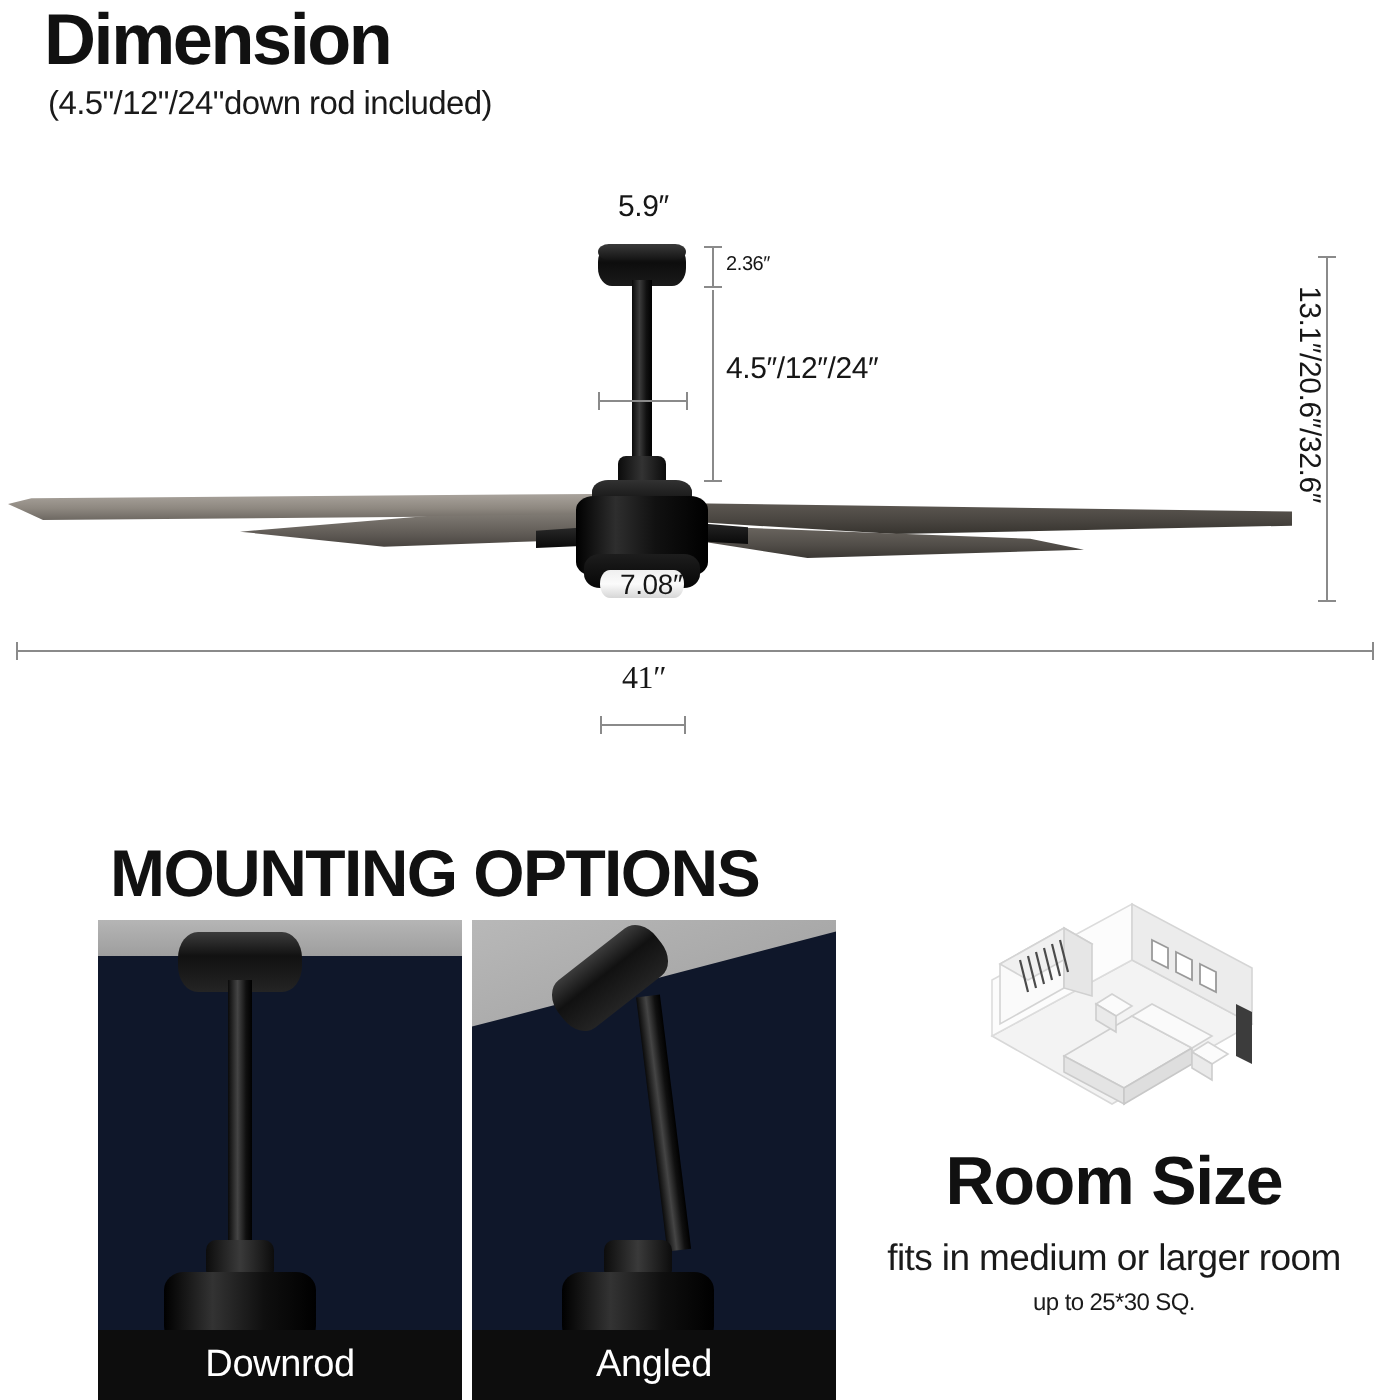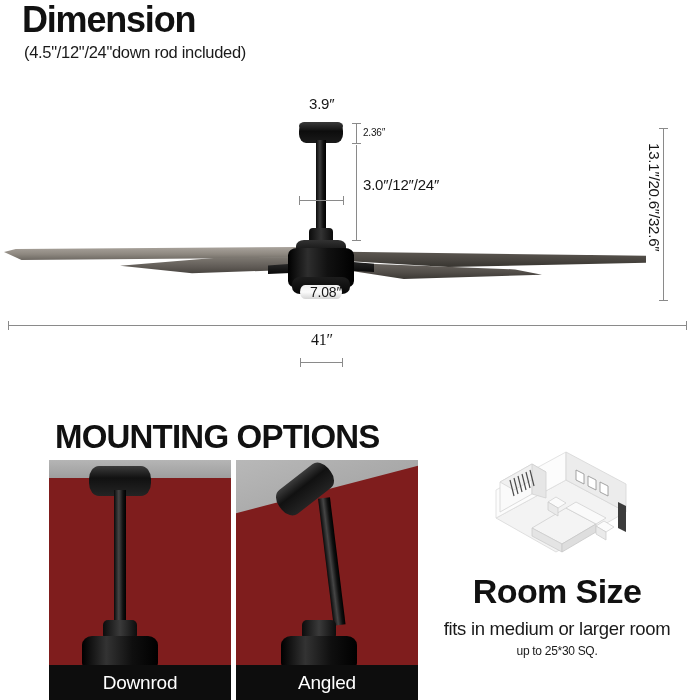--- a/index.html
+++ b/index.html
@@ -207,21 +207,21 @@
     font-size: 33px;
     font-weight: bold;
     letter-spacing: -0.8px;
     color: #111111;
   }
 
   .mount-card {
     position: absolute;
     top: 60px;
     width: 182px; height: 240px;
-    background: #7f1d1d;
+    background: #0f172a;
     overflow: hidden;
   }
   #mount-downrod { left: 22px; }
   #mount-angled  { left: 209px; }
 
   .mount-ceiling-flat {
     position: absolute;
     left: 0; top: 0;
     width: 182px; height: 18px;
     background: linear-gradient(180deg,#b5b5b5,#9e9e9e);
@@ -380,23 +380,23 @@
   </div>
 
   <div class="dim-line-h" style="left:8px; top:325px; width:678px;"></div>
   <div class="dim-cap-v" style="left:8px; top:321px;"></div>
   <div class="dim-cap-v" style="left:686px; top:321px;"></div>
 
   <div class="dim-line-v" style="left:663px; top:128px; height:172px;"></div>
   <div class="dim-cap-h" style="left:659px; top:128px;"></div>
   <div class="dim-cap-h" style="left:659px; top:300px;"></div>
 
-  <div class="dim-label" id="label-59">3.9″</div>
+  <div class="dim-label" id="label-59">5.9″</div>
   <div class="dim-label" id="label-236">2.36″</div>
-  <div class="dim-label" id="label-rod">3.0″/12″/24″</div>
+  <div class="dim-label" id="label-rod">4.5″/12″/24″</div>
   <div class="dim-label" id="label-708">7.08″</div>
   <div class="dim-label" id="label-72">41″</div>
   <div class="dim-label" id="label-height">13.1″/20.6″/32.6″</div>
 </div>
 
 <div id="mounting-section">
 
   <div id="mounting-title">MOUNTING OPTIONS</div>
 
   <div class="mount-card" id="mount-downrod">

